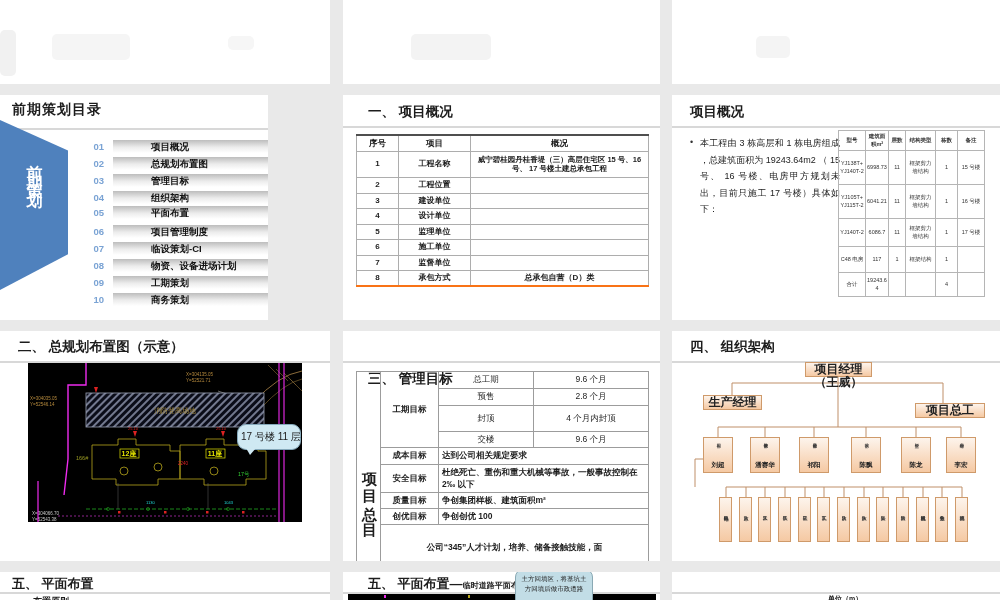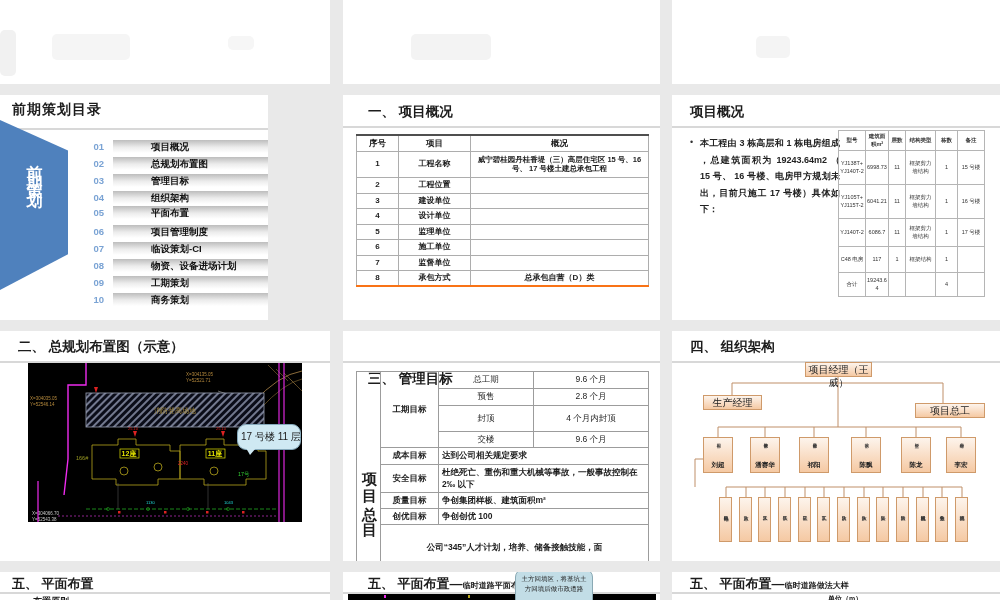--- a/index.html
+++ b/index.html
@@ -34,21 +34,21 @@
   #s2 .rule{top:31px;}
   .t2{position:absolute;left:13px;top:39px;border-collapse:collapse;table-layout:fixed;width:292px;border-top:2px solid #4f4f4f;border-bottom:2px solid #f97316;}
   .t2 td{border:1px solid #adadad;text-align:center;vertical-align:middle;font-size:8px;padding:0 2px;line-height:1.25;overflow:hidden;}
   .t2 .hd{font-weight:bold;font-size:8.5px;}
   .t2 .b{font-weight:bold;font-size:7.5px;}
   .t2 .b8{font-weight:bold;font-size:8px;}
   
   #s3 .title{left:18px;top:8px;font-size:13.5px;}
   #s3 .rule{top:31px;}
   .bdot{position:absolute;left:18px;top:42px;font-size:9px;color:#333;}
-  .bpara{position:absolute;left:28px;top:40px;width:140px;font-size:9px;line-height:16.5px;text-align:justify;color:#222;font-weight:bold;}
+  .bpara{position:absolute;left:28px;top:40px;width:140px;font-size:9px;line-height:16.5px;text-align:justify;color:#222;font-weight:normal;}
   .t3{position:absolute;left:166px;top:35px;border-collapse:collapse;table-layout:fixed;width:146px;}
   .t3 td{border:1px solid #b5b5b5;text-align:center;vertical-align:middle;font-size:5.5px;line-height:1.35;padding:0 1px;color:#333;overflow:hidden;word-break:break-all;}
   .t3 .hd{font-weight:bold;}
   
   #s4 .title{left:18px;top:7px;font-size:13.5px;}
   #s4 .rule{top:30px;}
   .cad{position:absolute;left:28px;top:32px;width:274px;height:159px;}
   .callout{position:absolute;left:237px;top:93px;width:64px;height:26px;background:#cfe9f3;border:1px solid #84a8ba;border-radius:9px;box-sizing:border-box;z-index:3;}
   .callout span{display:block;font-size:10px;line-height:24px;padding-left:3px;color:#1a1a1a;white-space:nowrap;}
   .callout:after{content:"";position:absolute;left:8px;bottom:-6px;border-left:4px solid transparent;border-right:6px solid transparent;border-top:7px solid #cfe9f3;}
@@ -62,21 +62,21 @@
   .t5 .val{text-align:center;}
   .t5 .long{text-align:left;font-weight:bold;}
   .t5side{text-align:center;vertical-align:top;}
   .vside{writing-mode:vertical-rl;text-orientation:upright;font-size:15px;font-weight:bold;letter-spacing:17px;margin-top:52px;display:inline-block;}
   .t5foot{vertical-align:bottom;text-align:center;font-weight:bold;padding-bottom:2px;}
   
   #s6 .title{left:18px;top:7px;font-size:13.5px;}
   #s6 .rule{top:30px;}
   .orglines{position:absolute;left:0;top:0;width:328px;height:230px;}
   .ob{position:absolute;background:linear-gradient(#fdf4ec,#f5c9a3);border:1px solid #cf9a6a;box-sizing:border-box;text-align:center;color:#222;}
-  .obx{font-size:10px;font-weight:normal;line-height:13px;height:15px;}
+  .obx{font-size:12px;font-weight:bold;line-height:13px;height:15px;}
   #oroot{left:133px;top:31px;width:67px;}
   #om1{left:31px;top:64px;width:59px;}
   #om2{left:243px;top:72px;width:70px;}
   .dept{width:30px;height:36px;top:106px;display:flex;flex-direction:column;align-items:center;}
   .dept .dh{writing-mode:vertical-rl;text-orientation:upright;font-size:4.2px;line-height:1.1;margin-top:2px;color:#333;}
   .dept .dn{font-size:6.5px;font-weight:bold;margin-top:auto;margin-bottom:2px;color:#222;}
   .team{width:13px;height:45px;top:166px;}
   .team span{writing-mode:vertical-rl;text-orientation:upright;font-size:4.8px;line-height:1.1;display:inline-block;margin-top:3px;color:#333;}
   
   #s7 .title{left:12px;top:3px;font-size:13px;}
@@ -477,16 +477,15 @@
     <i style="left:36px;background:#ee2bee"></i>
     <i style="left:120px;background:#b8a61c"></i>
     <i style="left:236px;background:#ee2bee"></i>
   </div>
   <div class="callout2">
       <span>土方回填区，将基坑土方回填后做市政道路</span>
     </div>
 </div>
 
 <div class="tile" id="s9">
-  <div class="title"><span>五、 平面布置—</span><span class="tsub">临时道路做法大样</span></div>
   <div class="rule"></div>
   <div class="unit9">单位（m）</div>
 </div>
 
 </body></html>

